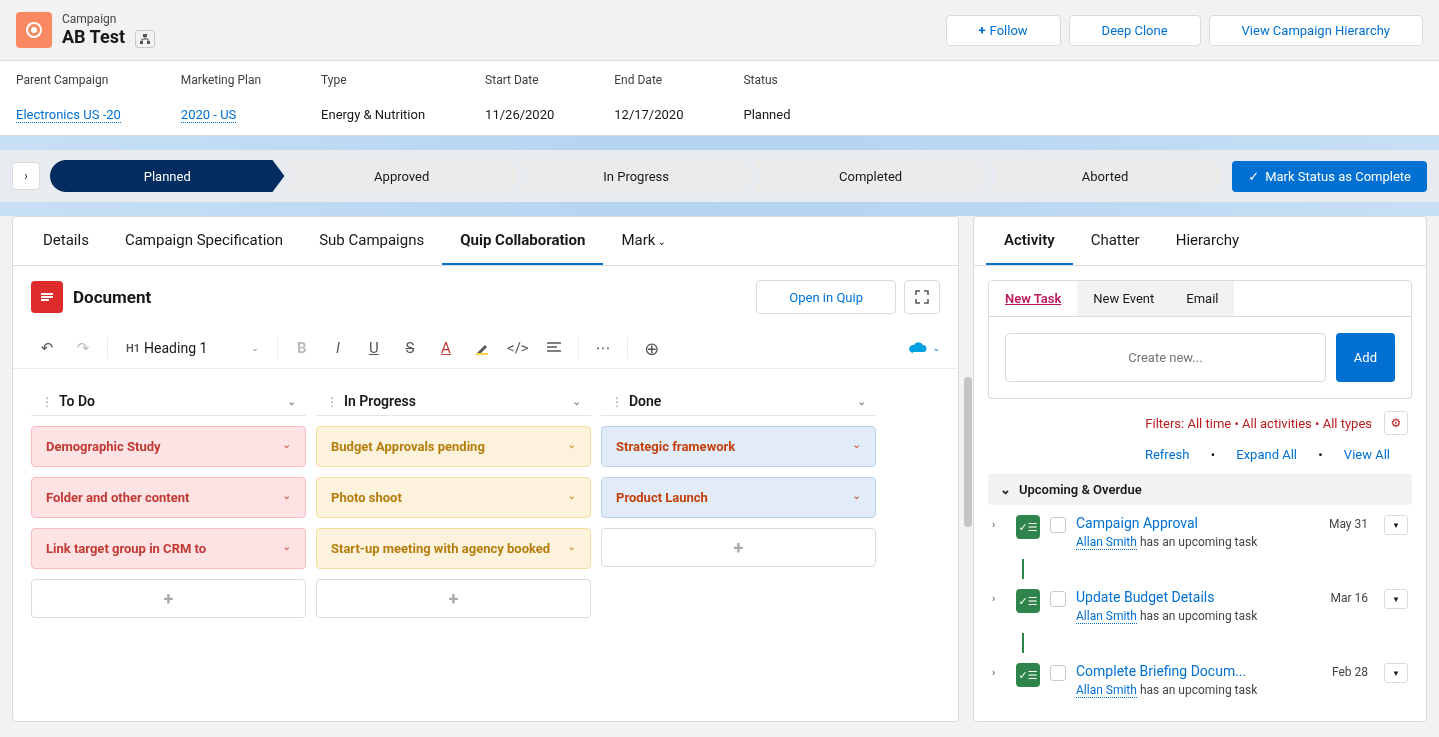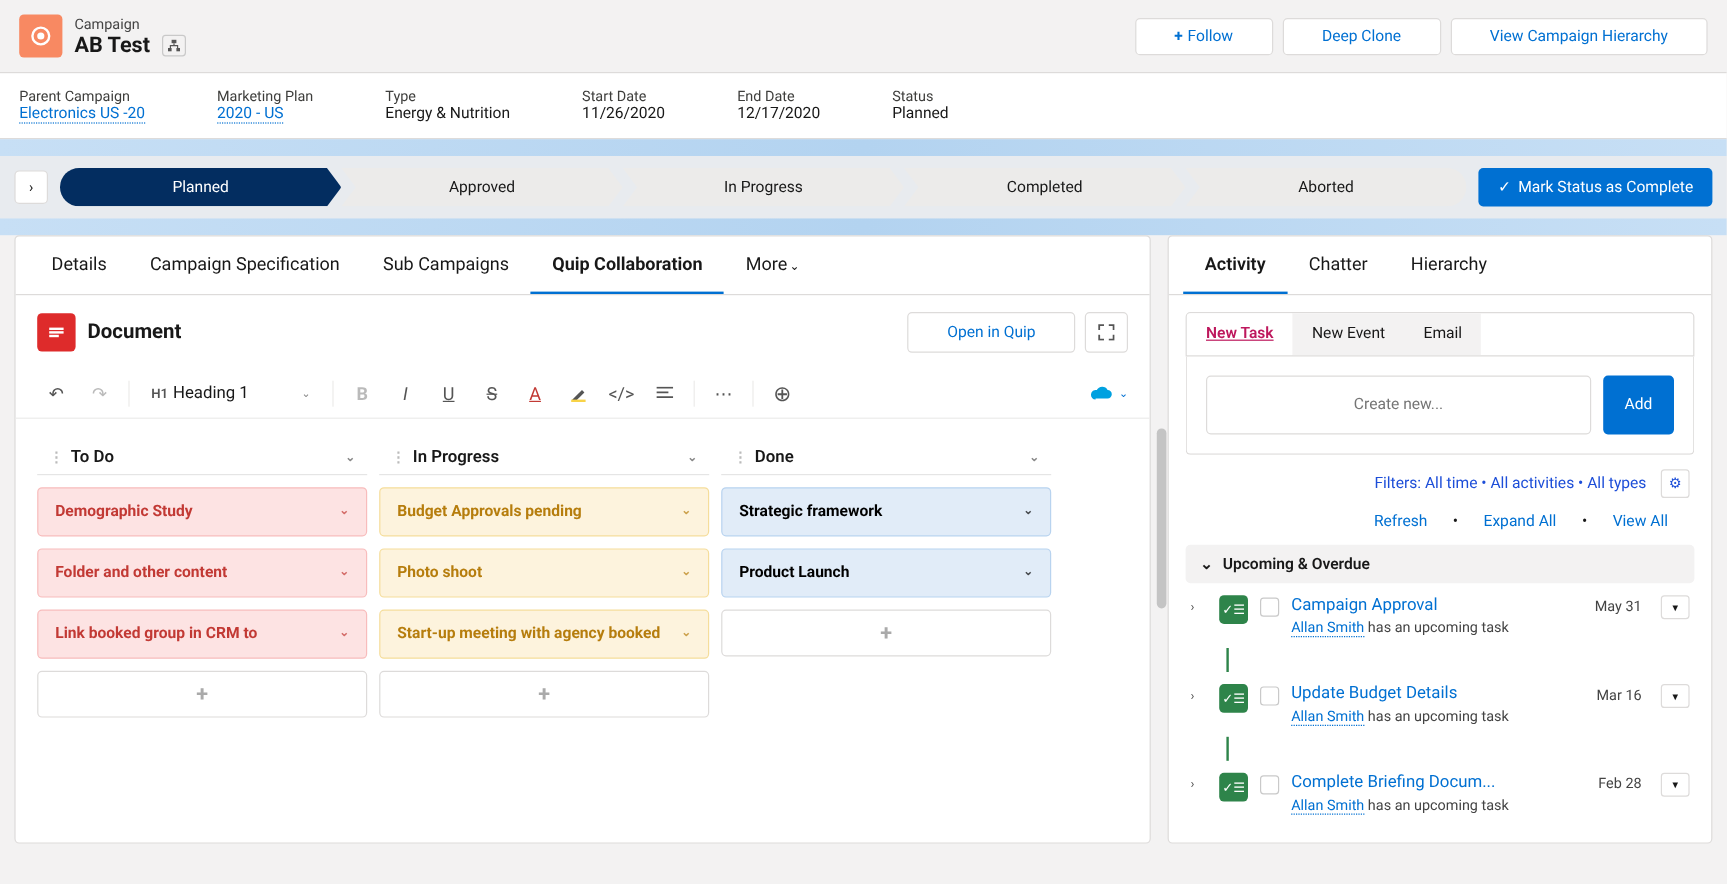--- a/index.html
+++ b/index.html
@@ -9,21 +9,21 @@
 .header{display:flex;align-items:center;padding:8px 16px;background:#f3f2f2;height:60px}
 .icon-box{width:36px;height:36px;background:#f88962;border-radius:4px;display:flex;align-items:center;justify-content:center;margin-right:10px}
 .title-block .cat{font-size:12px;color:#444}
 .title-block .name{font-size:18px;font-weight:700}
 .hierarchy-chip{display:inline-flex;align-items:center;justify-content:center;width:20px;height:18px;border:1px solid #c9c9c9;border-radius:3px;margin-left:6px;font-size:10px;vertical-align:middle}
 .header-actions{margin-left:auto;display:flex;gap:8px}
 .btn{border:1px solid #dddbda;background:#fff;border-radius:4px;padding:7px 32px;font-size:13px;color:#0070d2;cursor:pointer}
 .btn .plus{font-weight:700;margin-right:4px}
 
 .info-strip{background:#fff;border-top:1px solid #dddbda;border-bottom:1px solid #dddbda;padding:12px 16px;display:flex;gap:60px}
-.info-item .lbl{font-size:12px;color:#3e3e3c;margin-bottom:0}
+.info-item .lbl{font-size:12px;color:#3e3e3c;margin-bottom:20px}
 .info-item .val{font-size:13px}
 .info-item .val.link{color:#0070d2;border-bottom:1px dotted #0070d2;display:inline-block}
 
 .texture{height:14px;background:linear-gradient(90deg,#c7dff5 0,#b3d3f0 50%,#c7dff5 100%)}
 
 .path-row{display:flex;align-items:center;padding:10px 12px;gap:10px;background:rgba(176,196,222,.15)}
 .expand-btn{width:28px;height:28px;border:1px solid #dddbda;border-radius:4px;background:#fff;display:flex;align-items:center;justify-content:center;font-size:12px;cursor:pointer}
 .path{display:flex;flex:1;height:32px;overflow:hidden;border-radius:16px}
 .stage{flex:1;position:relative;display:flex;align-items:center;justify-content:center;font-size:13px;background:#ecebea;color:#181818;clip-path:polygon(0 0,calc(100% - 12px) 0,100% 50%,calc(100% - 12px) 100%,0 100%,12px 50%)}
 .stage:first-child{clip-path:polygon(0 0,calc(100% - 12px) 0,100% 50%,calc(100% - 12px) 100%,0 100%)}
@@ -56,37 +56,37 @@
 .cloud{margin-left:auto;display:flex;align-items:center;gap:4px;color:#0070d2}
 
 .board{display:flex;padding:18px;gap:10px;position:relative}
 .col{flex:1;max-width:275px}
 .col-header{display:flex;align-items:center;padding:6px 10px;font-weight:600;font-size:14px;justify-content:space-between;border-bottom:1px solid #e5e5e5;margin-bottom:10px}
 .col-header .grip{color:#bbb;margin-right:6px;font-size:12px}
 .card{border-radius:4px;padding:12px 14px;margin-bottom:10px;font-size:13px;font-weight:700;display:flex;justify-content:space-between;align-items:flex-start;border:1px solid}
 .card .car{font-size:10px;color:inherit;opacity:.7}
 .card.red{background:#fde3e3;border-color:#f8bcbc;color:#c23934}
 .card.yellow{background:#fdf3dd;border-color:#f5dd9b;color:#b67d0d}
-.card.blue{background:#e1ecf8;border-color:#b8d3ef;color:#000000}
+.card.blue{background:#e1ecf8;border-color:#b8d3ef;color:#c2410c}
 .card.add{background:#fff;border-color:#dddbda;color:#aaa;justify-content:center;font-size:18px;padding:8px;cursor:pointer}
 .scroll-thumb{position:absolute;right:-14px;top:8px;width:8px;height:150px;background:#c4c4c4;border-radius:4px}
 
 .side-tabs{display:flex;border-bottom:1px solid #dddbda;padding:0 12px}
 .side-tab{padding:14px 18px;font-size:15px;cursor:pointer;border-bottom:2px solid transparent}
 .side-tab.active{border-bottom-color:#0070d2;font-weight:600}
 
 .activity-panel{padding:14px}
 .act-tabs{display:flex;border:1px solid #dddbda;border-radius:4px 4px 0 0;overflow:hidden}
 .act-tab{flex:0 0 auto;padding:10px 16px;font-size:13px;cursor:pointer;background:#f3f2f2}
 .act-tab.active{background:#fff;color:#be185d;text-decoration:underline;font-weight:600}
 .act-body{border:1px solid #dddbda;border-top:none;border-radius:0 0 4px 4px;padding:16px;display:flex;gap:10px}
 .act-input{flex:1;border:1px solid #dddbda;border-radius:4px;padding:16px;text-align:center;color:#888;font-size:13px}
 .add-btn{background:#0070d2;color:#fff;border:none;border-radius:4px;padding:8px 18px;font-size:13px;cursor:pointer}
 
-.filters{text-align:center;padding:12px 4px;font-size:13px;color:#1d4ed8;display:flex;align-items:center;justify-content:flex-end;gap:6px}
+.filters{text-align:center;padding:12px 4px;font-size:13px;color:#b91c1c;display:flex;align-items:center;justify-content:flex-end;gap:6px}
 .gear{width:24px;height:24px;border:1px solid #dddbda;border-radius:3px;display:flex;align-items:center;justify-content:center;font-size:12px;cursor:pointer;margin-left:6px}
 .filter-links{text-align:right;padding:0 4px 12px;font-size:13px}
 .filter-links a{margin:0 18px}
 
 .section-hdr{background:#f3f2f2;padding:8px 12px;font-weight:600;font-size:13px;display:flex;align-items:center;gap:8px;border-radius:4px}
 .task-item{display:flex;align-items:flex-start;padding:10px 4px;gap:10px}
 .task-chevron{width:14px;color:#555;font-size:11px;padding-top:3px;cursor:pointer}
 .task-icon{width:24px;height:24px;background:#2e844a;border-radius:4px;display:flex;align-items:center;justify-content:center;color:#fff;font-size:11px}
 .task-check{width:16px;height:16px;border:1px solid #c9c9c9;border-radius:3px;margin-top:2px;cursor:pointer}
 .task-body{flex:1}
@@ -169,21 +169,21 @@
 <div class="texture"></div>
 
 <div class="body">
 
   <div class="main">
     <div class="tabs">
       <div class="tab">Details</div>
       <div class="tab">Campaign Specification</div>
       <div class="tab">Sub Campaigns</div>
       <div class="tab active">Quip Collaboration</div>
-      <div class="tab"><span>More</span><span class="chev">⌄</span></div>
+      <div class="tab"><span>Mark</span><span class="chev">⌄</span></div>
     </div>
 
     <div class="doc-header">
       <div class="doc-icon">
         <svg width="16" height="16" viewBox="0 0 16 16">
             <rect x="2" y="4" width="12" height="2" fill="#fff"></rect>
             <rect x="2" y="7" width="12" height="2" fill="#fff"></rect>
             <rect x="2" y="10" width="8" height="2" fill="#fff"></rect>
           </svg>
       </div>
@@ -258,21 +258,21 @@
             </div>
         <div class="card red">
               <span>Demographic Study</span>
               <span class="car">⌄</span>
             </div>
         <div class="card red">
               <span>Folder and other content</span>
               <span class="car">⌄</span>
             </div>
         <div class="card red">
-              <span>Link booked group in CRM to</span>
+              <span>Link target group in CRM to</span>
               <span class="car">⌄</span>
             </div>
         <div class="card add">+</div>
       </div>
       <div class="col">
         <div class="col-header">
               <span><span class="grip">⋮</span><span>In Progress</span></span>
               <span class="car" style="font-size:10px;color:#888">⌄</span>
             </div>
         <div class="card yellow">

